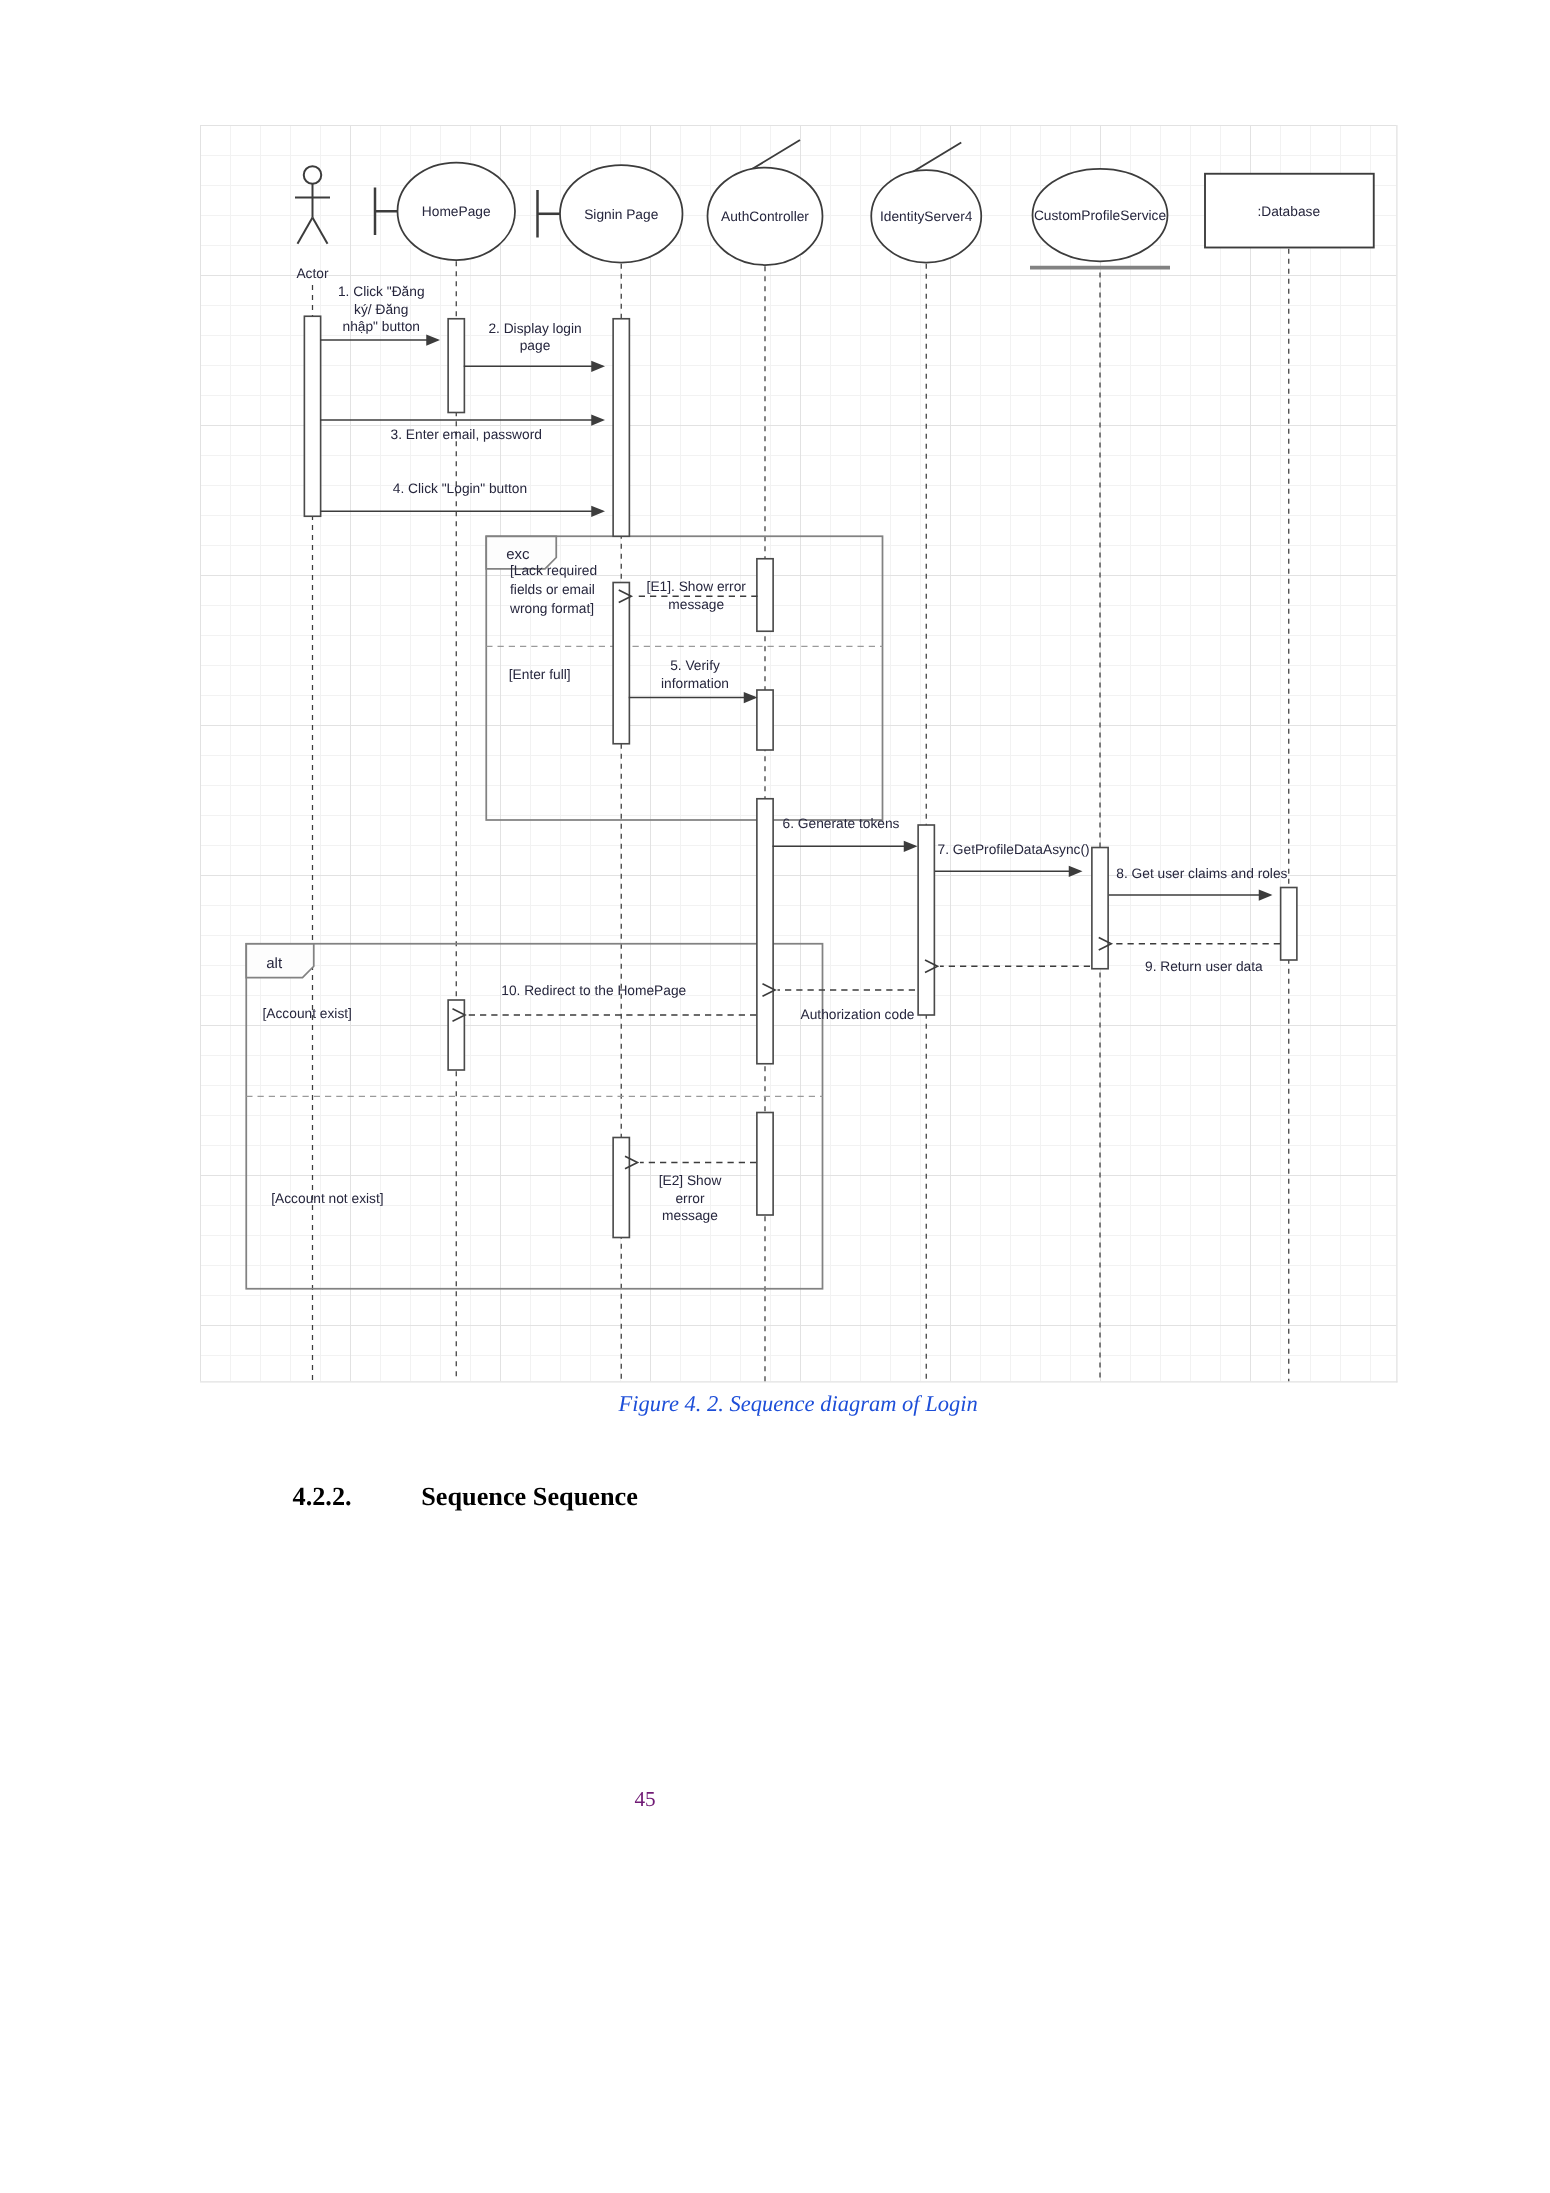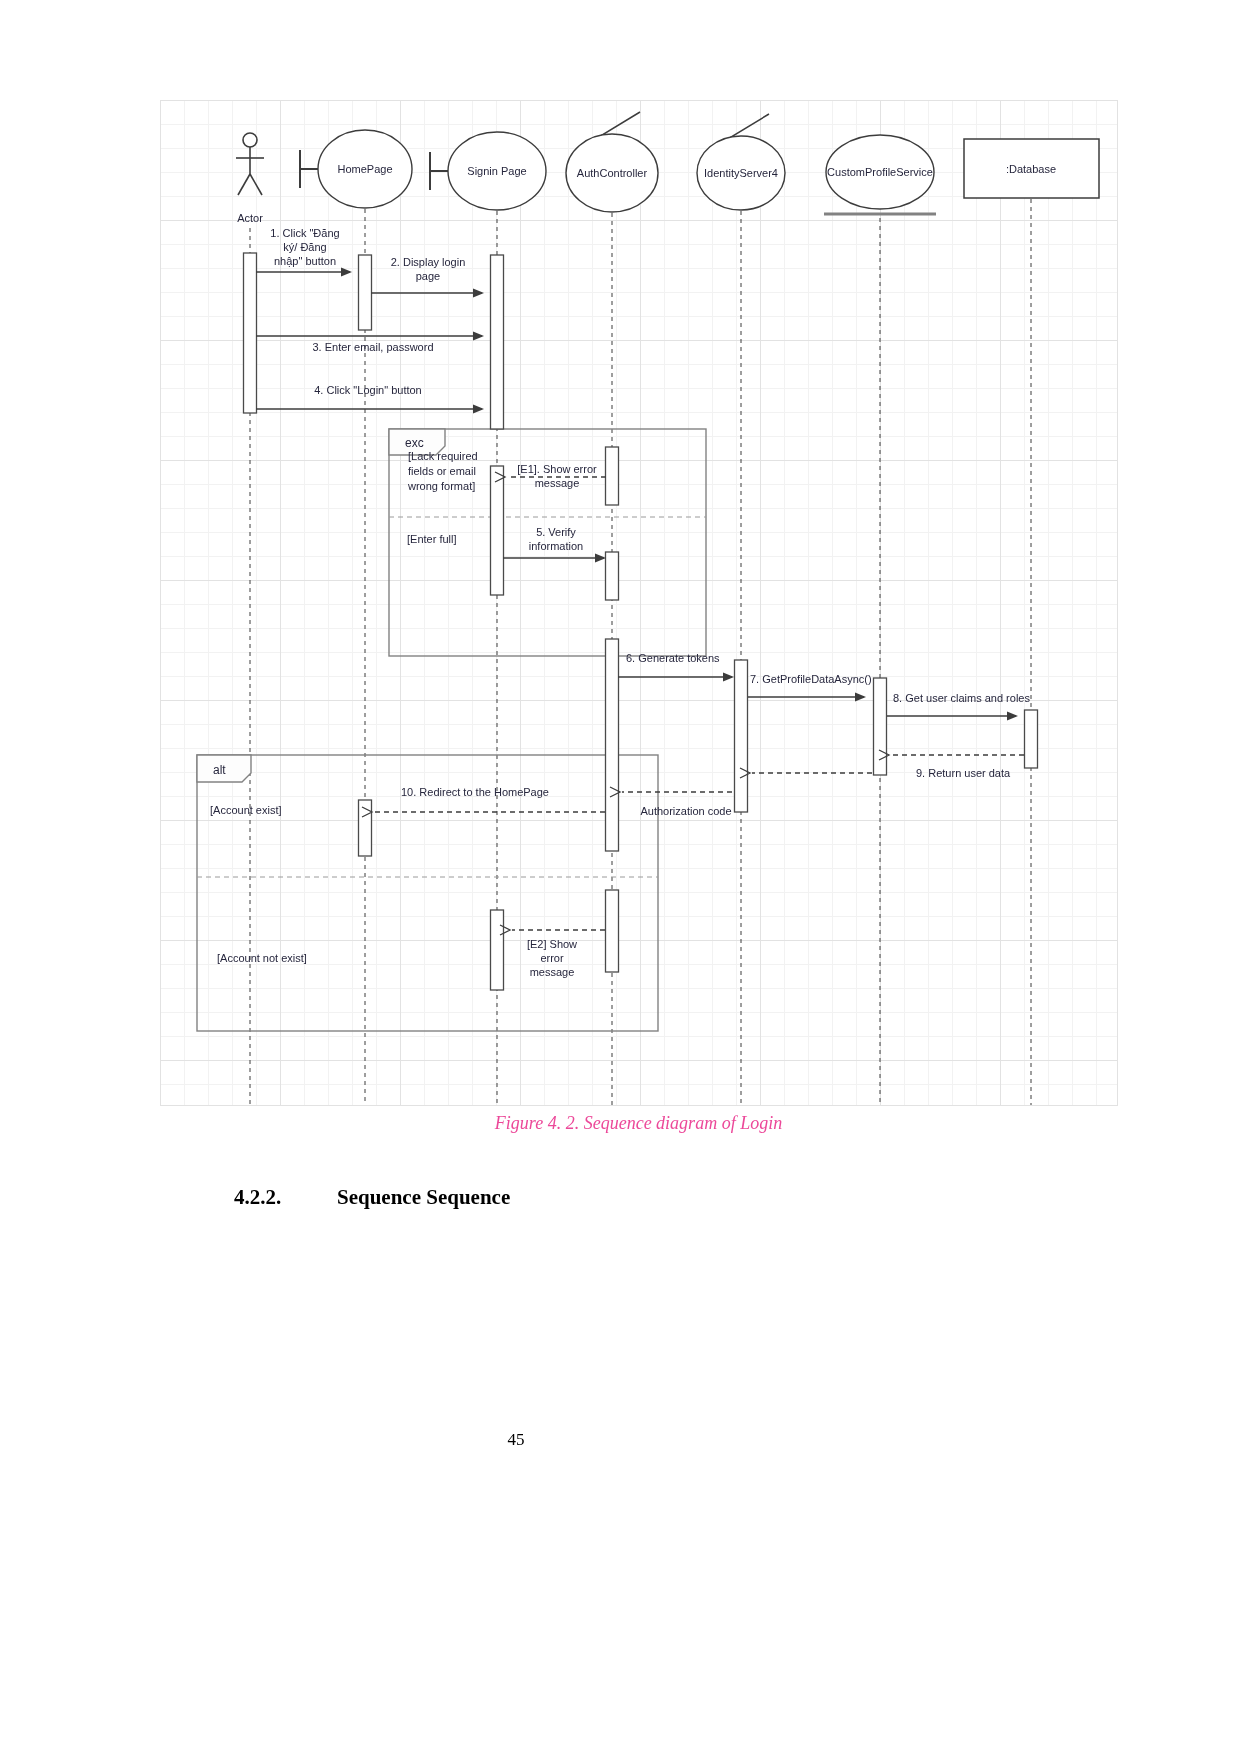--- a/index.html
+++ b/index.html
@@ -8,27 +8,27 @@
   #grid{position:absolute;left:160px;top:100px;width:957px;height:1005px;
         background-image:
           linear-gradient(to right,#e2e2e2 1px,transparent 1px),
           linear-gradient(to bottom,#e2e2e2 1px,transparent 1px),
           linear-gradient(to right,#f2f2f2 1px,transparent 1px),
           linear-gradient(to bottom,#f2f2f2 1px,transparent 1px);
         background-size:120px 120px,120px 120px,24px 24px,24px 24px;
         border-bottom:1px solid #e2e2e2;border-right:1px solid #e2e2e2;}
   #diagram-svg{position:absolute;left:0;top:0;}
   .caption{position:absolute;left:160px;top:1113px;width:957px;text-align:center;
-           font-family:"Liberation Serif",serif;font-style:italic;font-size:18px;color:#ec4899;}
+           font-family:"Liberation Serif",serif;font-style:italic;font-size:18px;color:#1d4ed8;}
   .heading{position:absolute;left:12px;top:1185px;width:1240px;height:30px;
            font-family:"Liberation Serif",serif;font-weight:bold;font-size:21px;color:#000;}
   .heading .num{position:absolute;left:222px;}
   .heading .ttl{position:absolute;left:325px;}
   .pagenum{position:absolute;left:0;top:1430px;width:1032px;text-align:center;
-           font-family:"Liberation Serif",serif;font-size:17px;color:#000000;}
+           font-family:"Liberation Serif",serif;font-size:17px;color:#701a75;}
   text{font-family:"Liberation Sans",sans-serif;}
 </style>
 </head>
 <body>
 
 <div id="page">
   <div id="grid"></div>
   <svg id="diagram-svg" width="1240" height="1754" viewBox="0 0 1240 1754">
       <line x1="250" y1="228" x2="250" y2="1105" stroke="#3c3c3c" stroke-width="1" stroke-dasharray="4 4"></line>
       <line x1="365" y1="209" x2="365" y2="1105" stroke="#3c3c3c" stroke-width="1" stroke-dasharray="4 4"></line>

